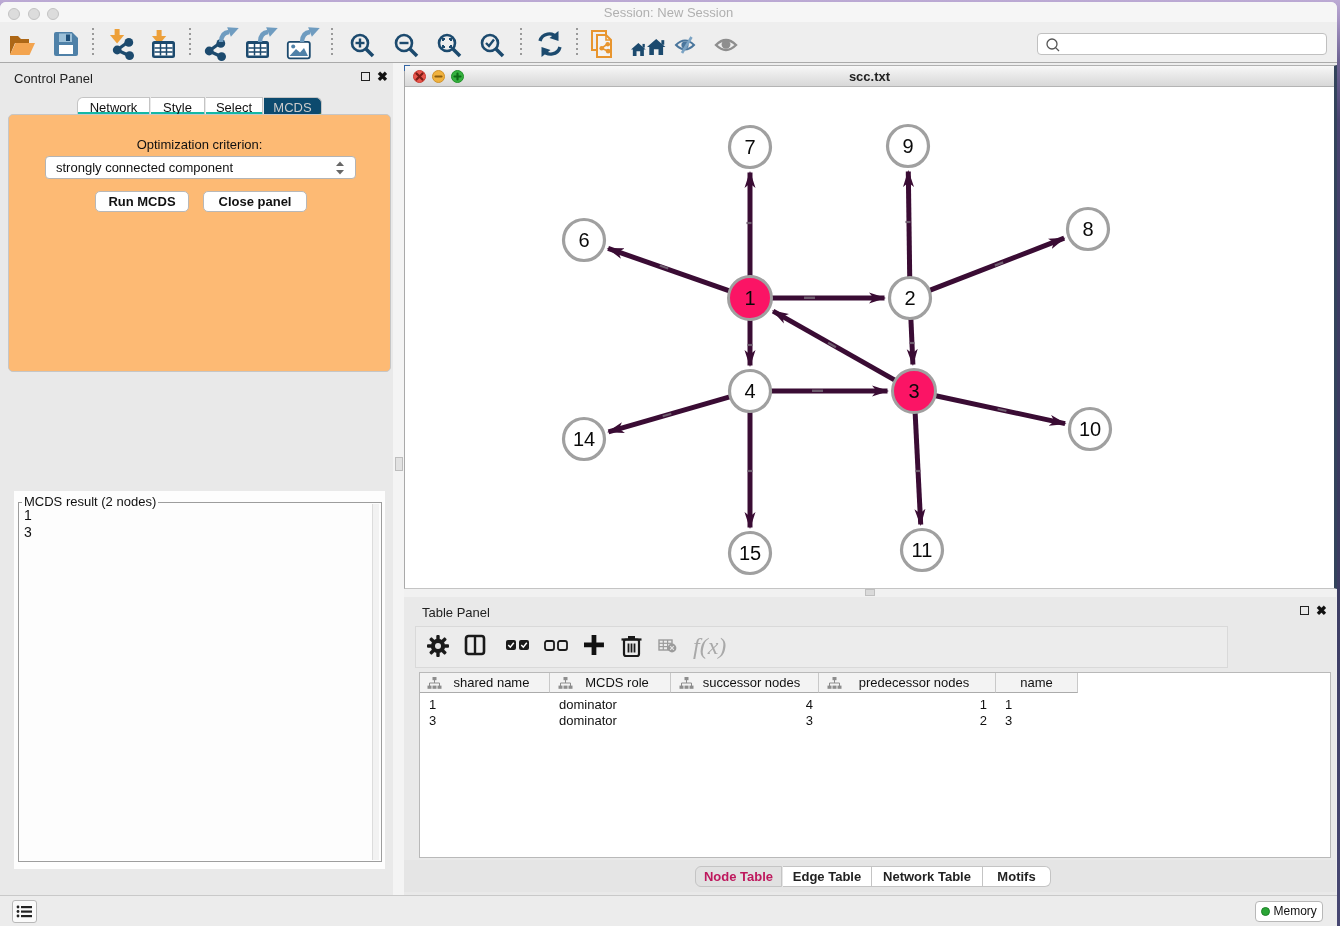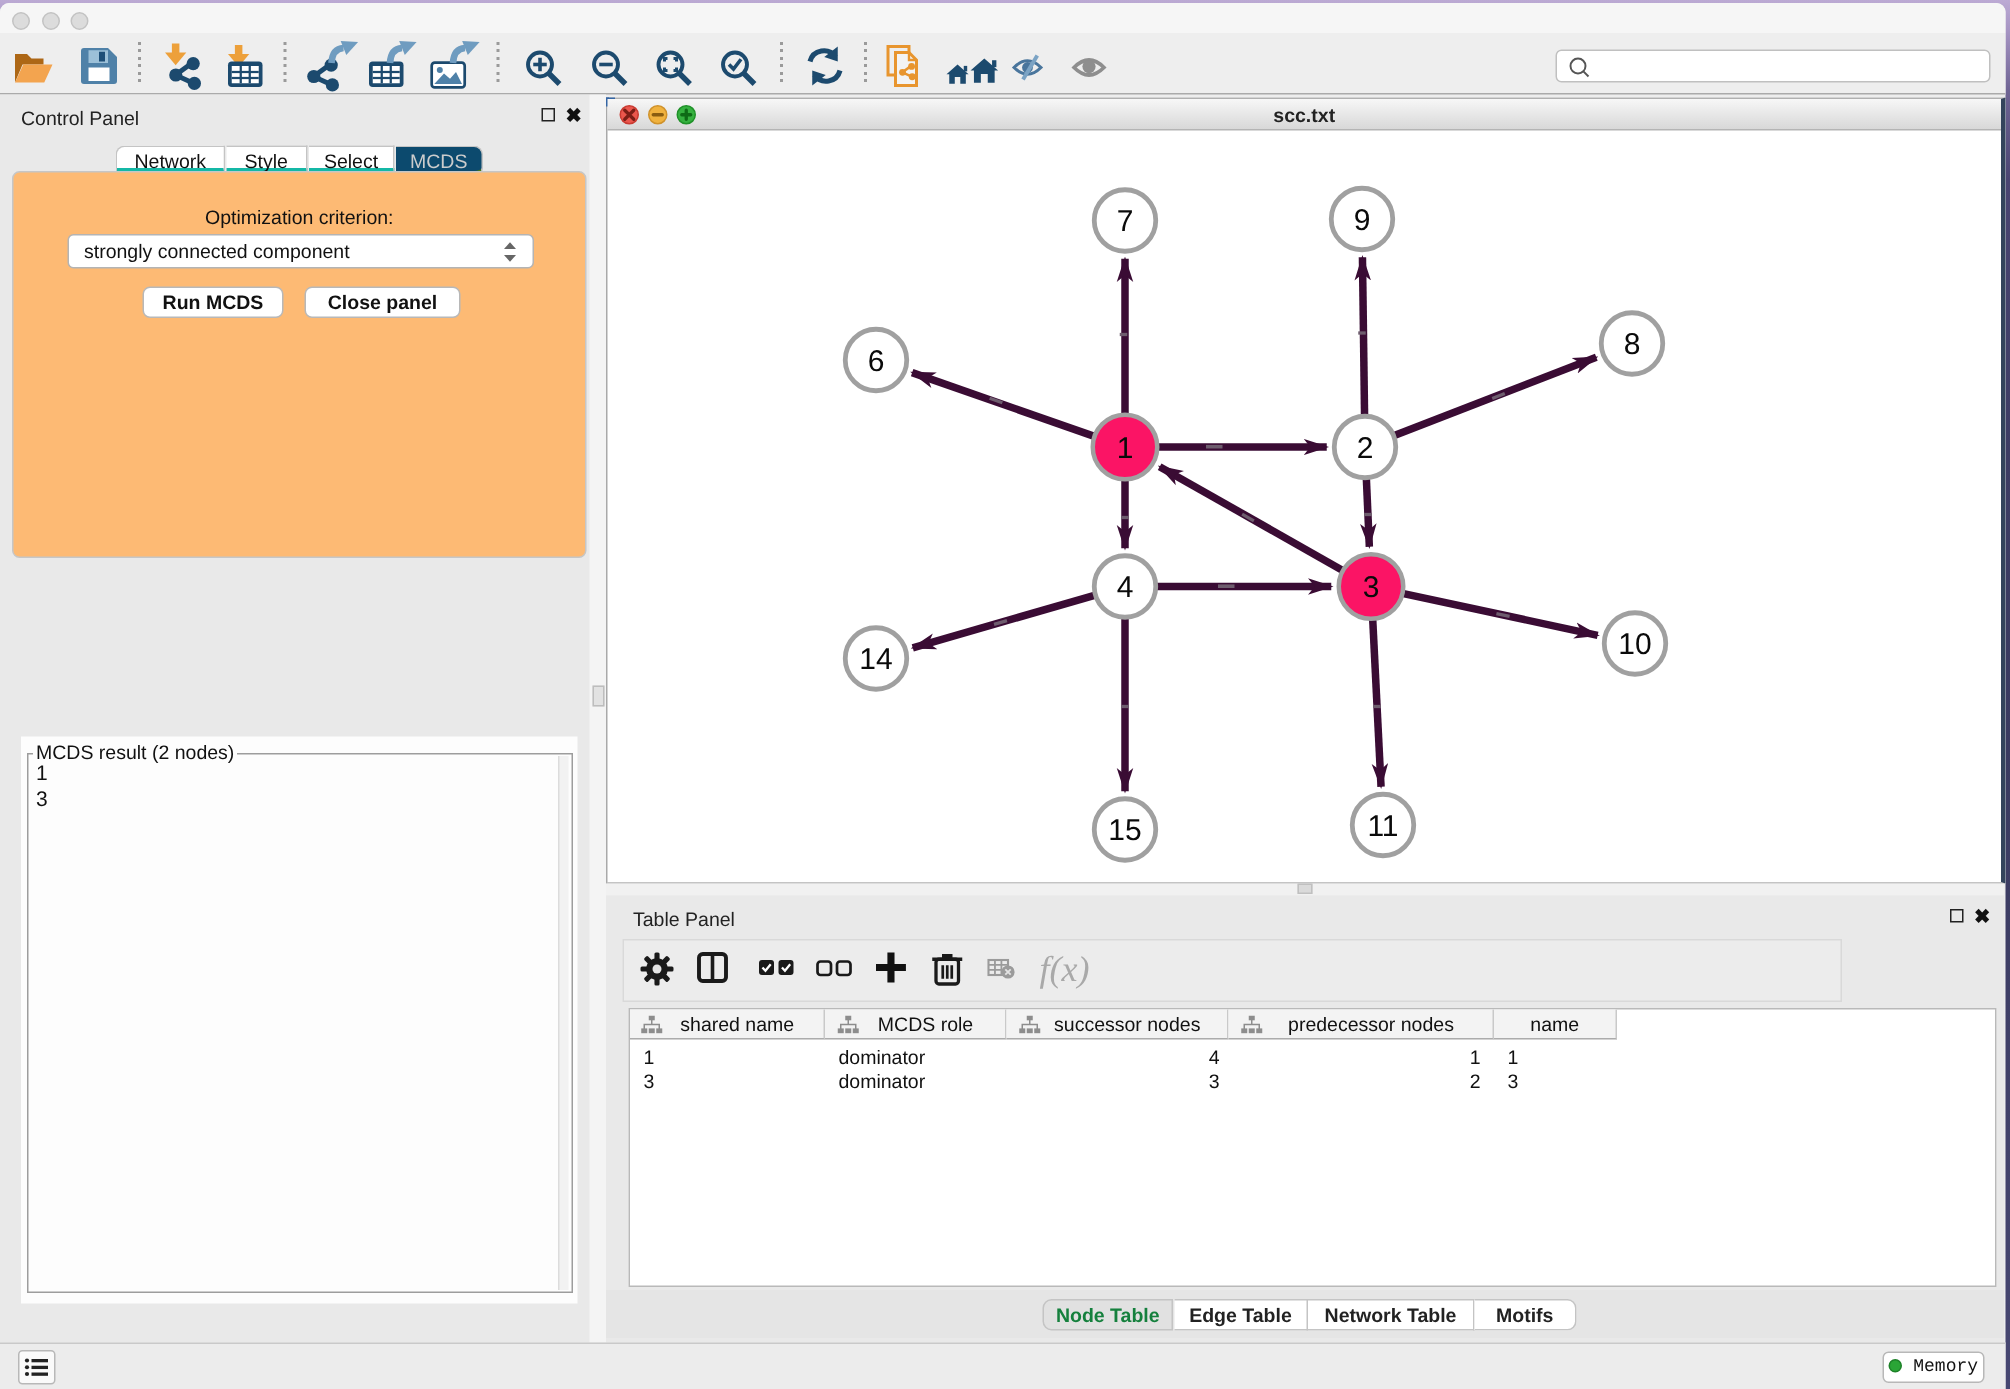--- a/index.html
+++ b/index.html
@@ -67,38 +67,39 @@
   #ttable { position:absolute; left:15px; top:75px; width:912px; height:186px;
             background:#ffffff; border:1px solid #b9b9b9; }
   .th { position:absolute; top:0; height:20px; background:#f3f3f3;
         border-right:1px solid #c9c9c9; border-bottom:1px solid #ababab;
         font-size:13px; color:#111; text-align:center; line-height:19px; }
   .td { position:absolute; font-size:13px; color:#111; }
   
   .btab { position:absolute; height:21px; background:#ffffff;
           border-top:1px solid #c4c4c4; border-bottom:1px solid #c4c4c4; border-right:1px solid #c4c4c4;
           font-size:13px; font-weight:bold; color:#222; text-align:center; line-height:20px; }
-  .btab.sel { background:#e1e1e1; color:#15803d; }
+  .btab.sel { background:#e1e1e1; color:#be185d; }
   
   #statusbar { position:absolute; left:0; top:893px; width:1337px; height:31px;
-               background:#ececec; border-top:1px solid #c9c9c9;font-family:Liberation Mono, monospace; }
+               background:#ececec; border-top:1px solid #c9c9c9; }
   #memorybtn { position:absolute; right:14px; top:5px; width:68px; height:21px;
                background:#ffffff; border:1px solid #b8b8b8; border-radius:4px;
                font-size:12px; color:#111; text-align:center; line-height:19px; }
   #listbtn { position:absolute; left:12px; top:4px; width:25px; height:23px;
              background:#fafafa; border:1px solid #b8b8b8; border-radius:3px; }
 </style>
 </head>
 <body>
 <div id="win">
 
   <div id="titlebar">
     <div class="tl" style="left:8px;"></div>
     <div class="tl" style="left:28px;"></div>
     <div class="tl" style="left:47px;"></div>
+    <div id="wtitle">Session: New Session</div>
   </div>
 
   <div id="toolbar">
     <div id="TICONS">
         <svg width="770" height="40" viewBox="0 0 770 40" style="position:absolute;left:0;top:0;">
           <g transform="translate(9,12)">
             <path d="M1,21 L1,2 L9,2 L12,5 L20,5 L20,9 L6,9 Z" fill="#ad6716"></path>
             <path d="M6.5,9 L26,9 L20.5,21 L1,21 Z" fill="#f3a44f"></path>
           </g>
           <g transform="translate(54,10)">

